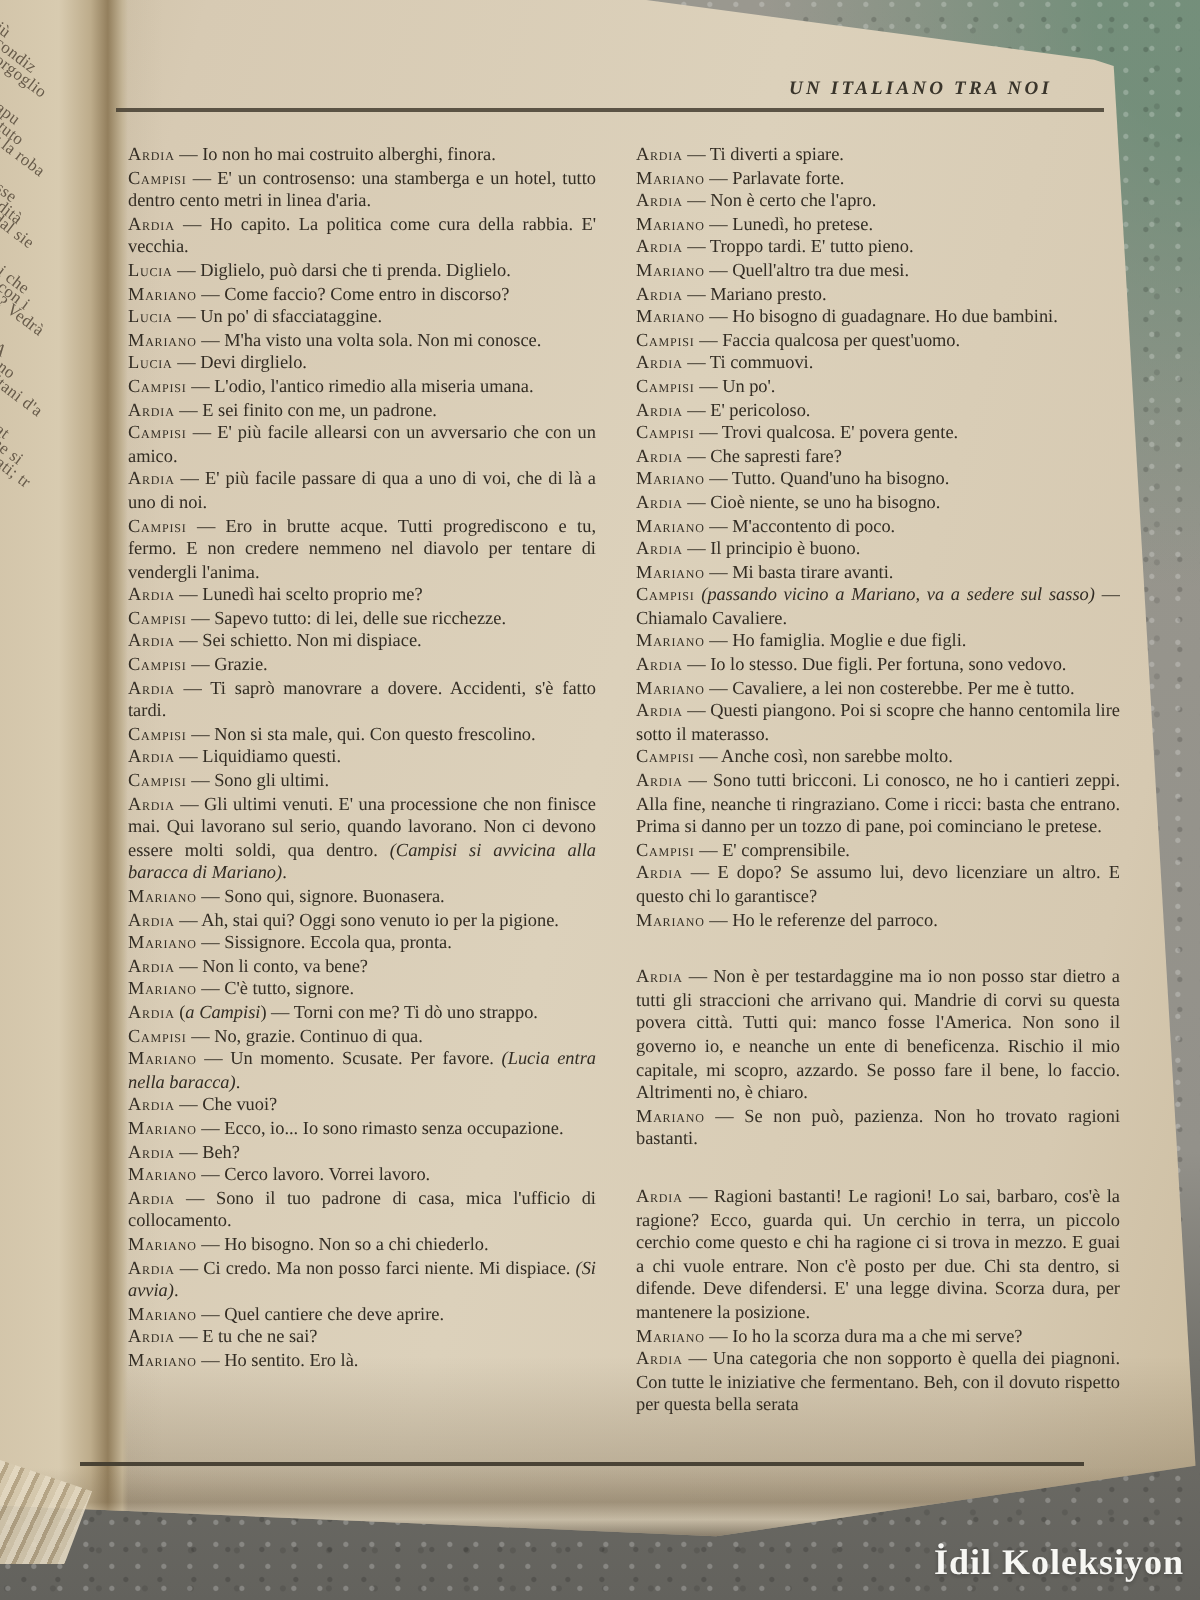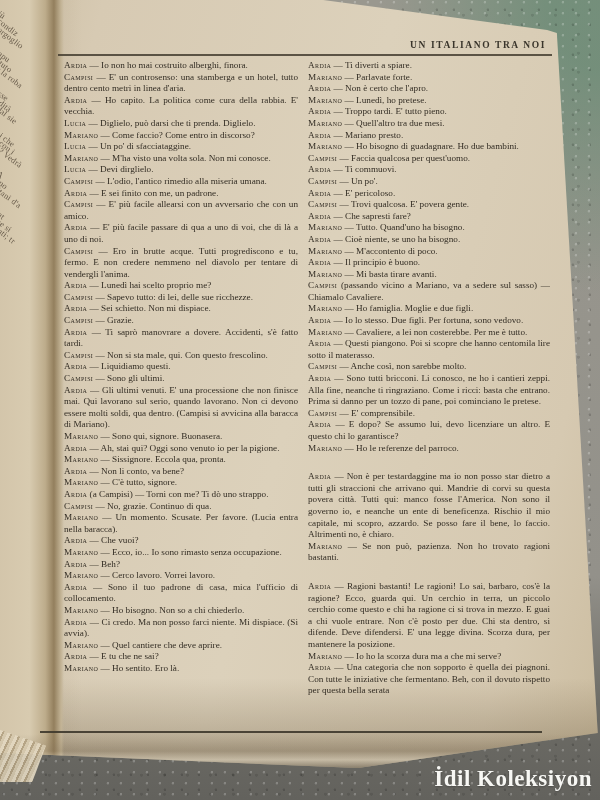--- a/index.html
+++ b/index.html
@@ -31,49 +31,49 @@
     position:absolute;left:0;top:0;width:72px;height:100%;overflow:hidden;
     background:linear-gradient(90deg,#d2c4a9 0%,#d8cbb0 52%,#bdac8b 74%,#937f5d 86%,#c3b496 96%,rgba(0,0,0,0) 100%);
   }
   .frag{
     position:absolute;white-space:nowrap;transform:rotate(37deg);transform-origin:left top;
     font-size:8.5px;color:#55493a;opacity:.85;letter-spacing:.2px;
   }
   
   .content{position:absolute;left:72px;top:50px;width:486px;}
   .header-title{
-    position:absolute;top:0;right:4px;font-size:9.5px;font-weight:bold;
-    letter-spacing:1.6px;color:#3a352b;white-space:nowrap;
+    position:absolute;top:0;right:24px;font-size:9.5px;font-weight:bold;
+    letter-spacing:1.6px;color:#3a352b;white-space:nowrap;font-style:italic;
   }
   .header-rule{position:absolute;top:14px;left:-6px;width:494px;height:1.6px;background:#443d30;opacity:.85;}
-  .cols{position:absolute;top:20px;left:0;display:flex;gap:10px;height:658px;overflow:hidden;}
+  .cols{position:absolute;top:32px;left:0;display:flex;gap:20px;height:658px;overflow:hidden;}
   .col{color:#332d24;font-size:9.2px;line-height:11.6px;text-align:justify;}
   .col-left{width:234px;}
   .col-right{width:242px;}
   .dline{margin:0;}
   .dline.gap{margin-top:17px;}
   .speaker{font-variant:small-caps;letter-spacing:.4px;}
-  .ital{margin-top:41px;}
+  .ital{font-style:italic;margin-top:41px;}
   .footer-rule{position:absolute;top:741px;left:48px;width:502px;height:1.8px;background:#3d372b;opacity:.9;}
   .page-number{position:absolute;top:760px;left:564px;font-size:13px;font-weight:bold;color:#2f2a20;}
   
   .curl{
     position:absolute;left:0;top:744px;width:100%;height:38px;
     background:linear-gradient(180deg, rgba(0,0,0,0) 0%, rgba(118,100,74,.25) 45%, rgba(248,238,216,.40) 68%, rgba(58,50,38,.45) 100%);
   }
   
   .page-stack{
     position:absolute;left:0;top:730px;width:46px;height:52px;
     background:repeating-linear-gradient(115deg,#e4d9c2 0 3px,#b3a283 3px 5px,#d6c9ae 5px 8px);
     clip-path:polygon(0 0,100% 30%,70% 100%,0 100%);
     opacity:.9;
   }
   .watermark{
     position:absolute;right:8px;bottom:8px;
-    font-size:23px;font-weight:bold;letter-spacing:.5px;color:#fdfdfa;
+    font-size:18px;font-weight:bold;letter-spacing:.5px;color:#fdfdfa;
     text-shadow:0 1px 2px rgba(0,0,0,.25);opacity:.96;
   }
 </style>
 </head>
 <body>
 
 <div class="scene">
   <div class="book">
     <div class="spine">
         <div class="frag" style="top: 2px; left: -12px;">pre di più</div>

